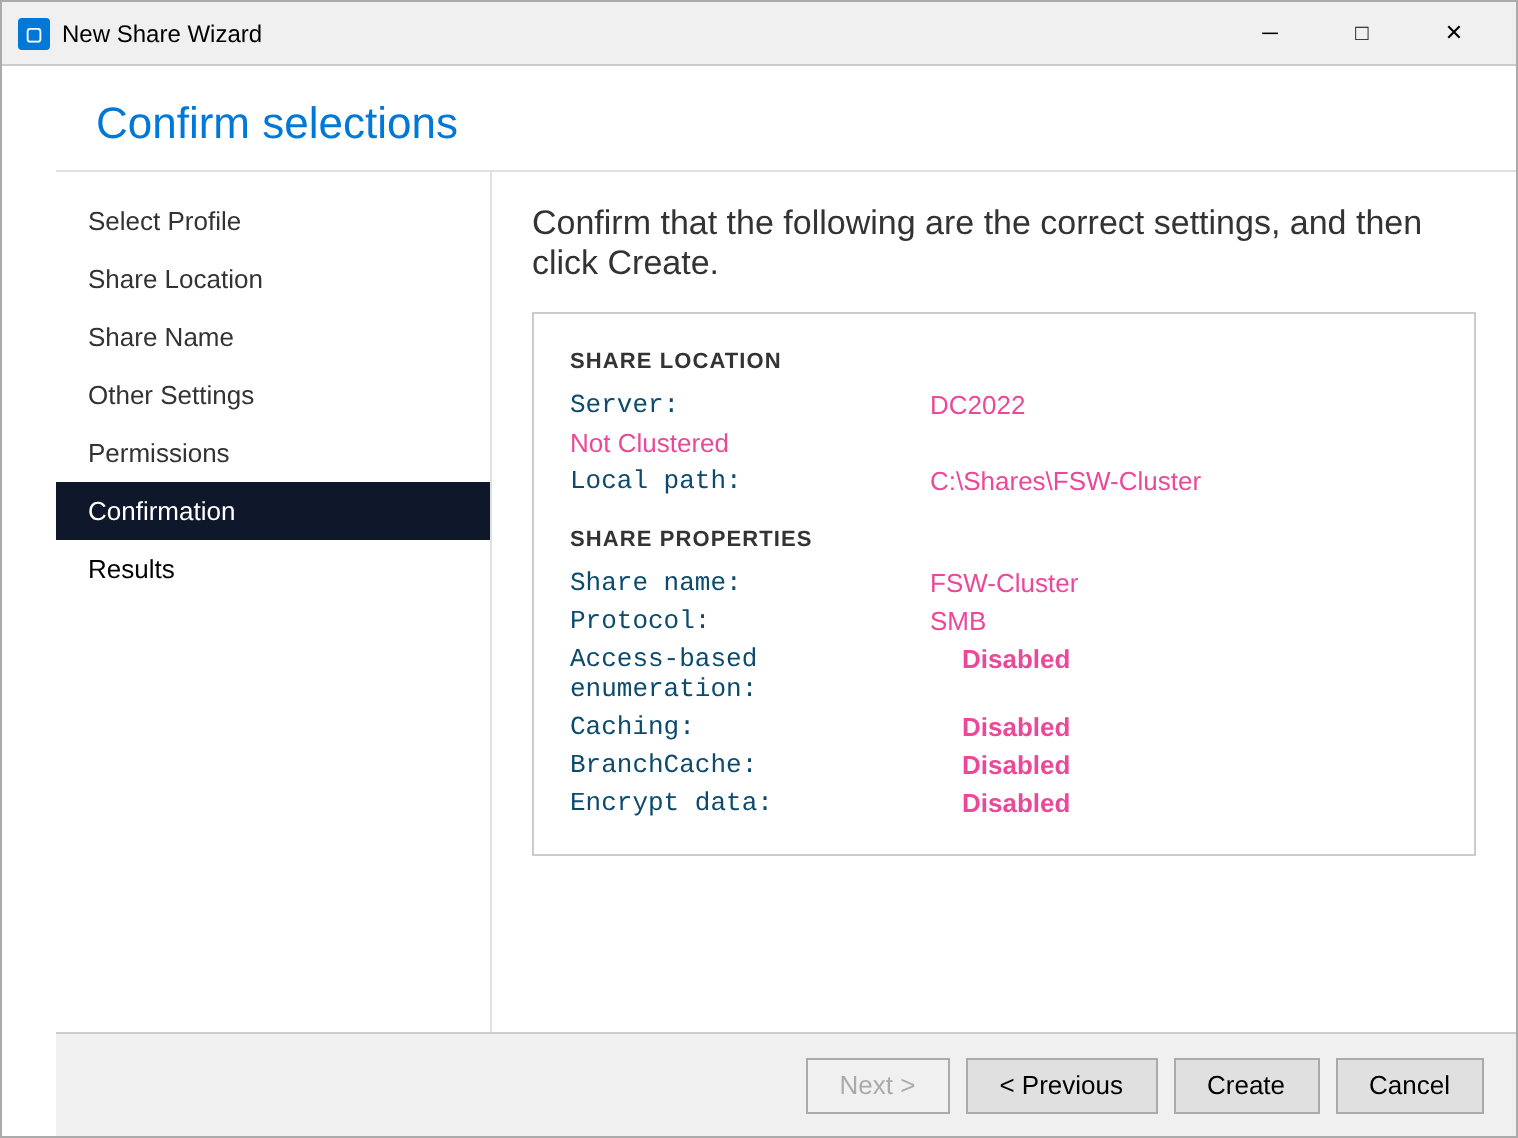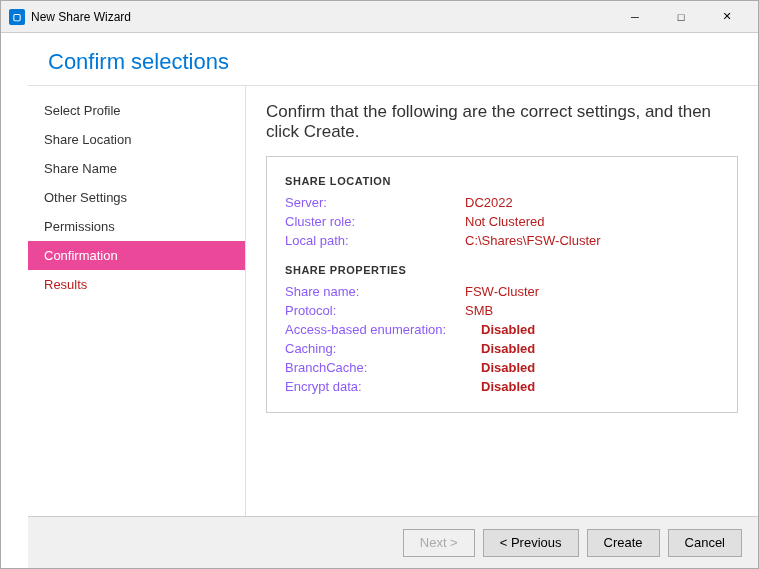--- a/index.html
+++ b/index.html
@@ -95,25 +95,25 @@
       background: #fff;
       border-right: 1px solid #e0e0e0;
     }
     .sidebar-item {
       padding: 7px 16px;
       font-size: 13px;
       color: #333;
       cursor: pointer;
     }
     .sidebar-item.active {
-      background: #ec4899;
+      background: #0f172a;
       color: #fff;
     }
     .sidebar-item.disabled {
-      color: #b91c1c;
+      color: #000000;
       cursor: default;
     }
 
     .main-content {
       flex: 1;
       padding: 16px 20px;
       overflow-y: auto;
     }
     .intro-text {
       font-size: 17px;
@@ -138,25 +138,26 @@
     .section-header:not(:first-child) {
       margin-top: 16px;
     }
     .prop-row {
       display: flex;
       margin-bottom: 4px;
       font-size: 13px;
     }
     .prop-label {
       width: 180px;
-      color: #8b5cf6;
-      flex-shrink: 0;
+      color: #0c4a6e;
+      flex-shrink: 0;
+      font-family: Liberation Mono, monospace;
     }
     .prop-value {
-      color: #b91c1c;
+      color: #ec4899;
       font-weight: 400;
     }
     .prop-value.bold {
       font-weight: 600;
       padding-left: 16px;
     }
 
     .footer {
       height: 52px;
       background: #f0f0f0;
@@ -226,21 +227,20 @@
 
         <div class="confirmation-box">
 
           <div class="section-header">SHARE LOCATION</div>
 
           <div class="prop-row">
             <span class="prop-label">Server:</span>
             <span class="prop-value">DC2022</span>
           </div>
           <div class="prop-row">
-            <span class="prop-label">Cluster role:</span>
             <span class="prop-value">Not Clustered</span>
           </div>
           <div class="prop-row">
             <span class="prop-label">Local path:</span>
             <span class="prop-value">C:\Shares\FSW-Cluster</span>
           </div>
 
           <div class="section-header">SHARE PROPERTIES</div>
 
           <div class="prop-row">

